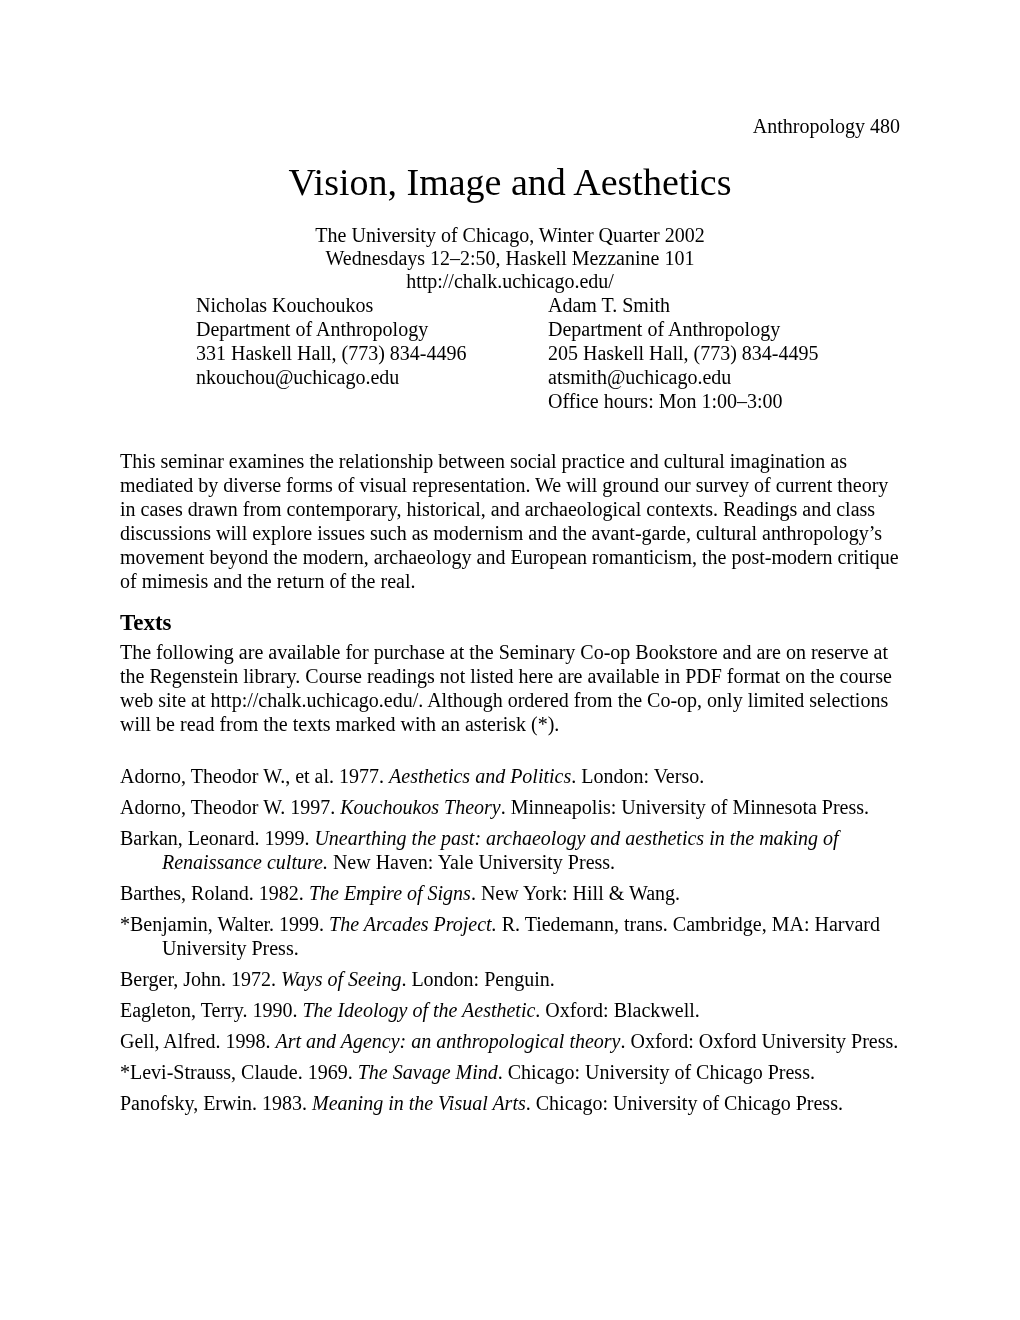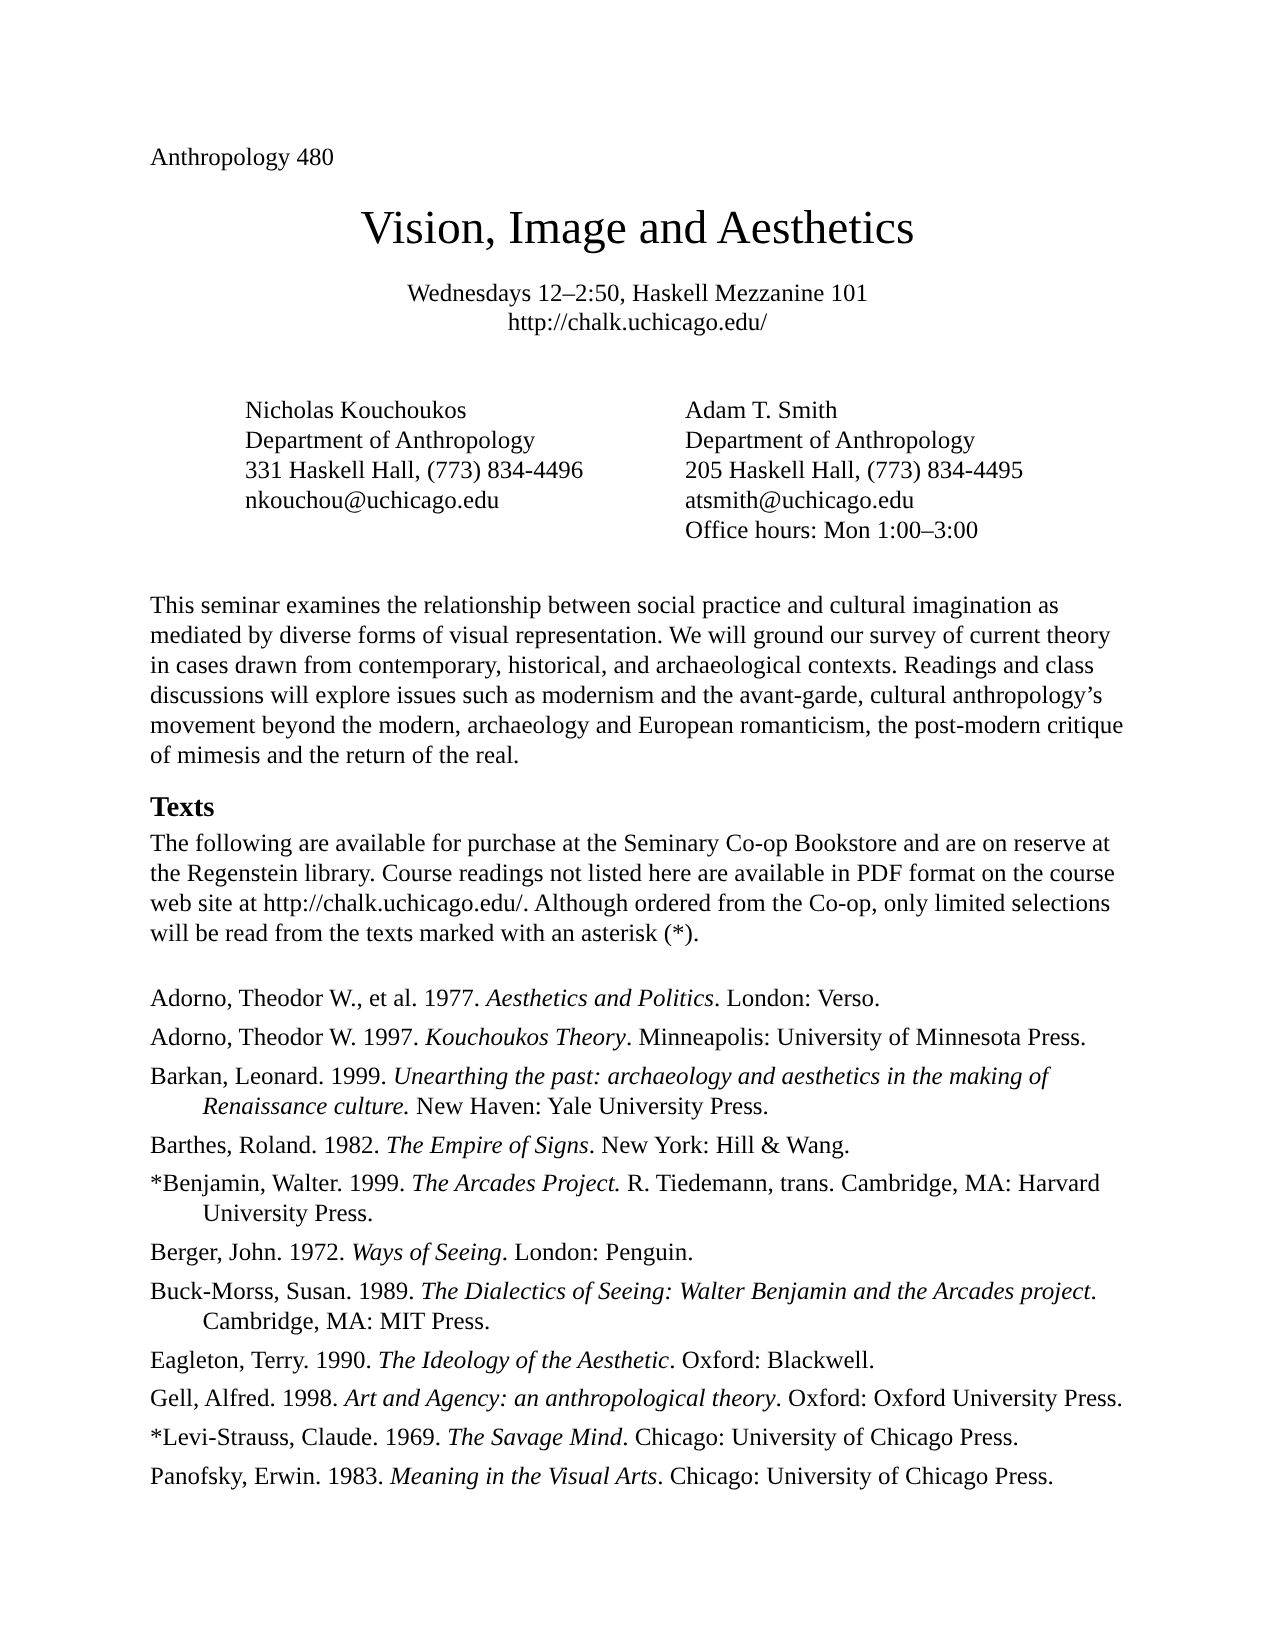--- a/index.html
+++ b/index.html
@@ -9,32 +9,31 @@
     margin: 0 auto;
     background: #ffffff;
     color: #000000;
     font-family: "Liberation Serif", "DejaVu Serif", serif;
     font-size: 20px;
     line-height: 1.2;
     box-sizing: border-box;
     padding: 114px 120px 0 120px;
     overflow: hidden;
   }
-  .course-number { text-align: left; }
+  .course-number { text-align: right; }
   .doc-title {
     text-align: center;
     font-size: 38px;
     font-weight: normal;
     margin: 22px 0 0 0;
     line-height: 1.2;
   }
   .course-meta { text-align: center; margin-top: 18px; }
   .course-meta div { line-height: 1.15; }
   .instructors {
-    margin-top: 46px;
     display: flex;
     padding-left: 76px;
   }
   .instructor-col { width: 404px; }
   .instructor-col div { line-height: 1.2; }
   .course-description { margin: 36px 0 0 0; }
   .texts-heading {
     text-align: left;
     font-size: 23px;
     font-weight: bold;
@@ -53,20 +52,21 @@
 </head>
 <body>
 
 <div class="page">
 
   <div class="course-number">Anthropology 480</div>
 
   <h1 class="doc-title">Vision, Image and Aesthetics</h1>
 
   <div class="course-meta">
+    <div>The University of Chicago, Winter Quarter 2002</div>
     <div>Wednesdays 12–2:50, Haskell Mezzanine 101</div>
     <div>http://chalk.uchicago.edu/</div>
   </div>
 
   <div class="instructors">
     <div class="instructor-col">
       <div>Nicholas Kouchoukos</div>
       <div>Department of Anthropology</div>
       <div>331 Haskell Hall, (773) 834-4496</div>
       <div>nkouchou@uchicago.edu</div>
@@ -86,20 +86,19 @@
 
   <p class="texts-intro">The following are available for purchase at the Seminary Co-op Bookstore and are on reserve at the Regenstein library.  Course readings not listed here are available in PDF format on the course web site at http://chalk.uchicago.edu/.  Although ordered from the Co-op, only limited selections will be read from the texts marked with an asterisk (*).</p>
 
   <div class="bibliography">
       <p class="bib-entry"><span>Adorno, Theodor W., et al. 1977. </span><i>Aesthetics and Politics</i><span>. London: Verso.</span></p>
       <p class="bib-entry"><span>Adorno, Theodor W. 1997. </span><i>Kouchoukos Theory</i><span>. Minneapolis: University of Minnesota Press.</span></p>
       <p class="bib-entry"><span>Barkan, Leonard. 1999. </span><i>Unearthing the past: archaeology and aesthetics in the making of Renaissance culture.</i><span> New Haven: Yale University Press.</span></p>
       <p class="bib-entry"><span>Barthes, Roland. 1982. </span><i>The Empire of Signs</i><span>. New York: Hill &amp; Wang.</span></p>
       <p class="bib-entry"><span>*Benjamin, Walter. 1999. </span><i>The Arcades Project.</i><span> R. Tiedemann, trans. Cambridge, MA: Harvard University Press.</span></p>
       <p class="bib-entry"><span>Berger, John. 1972. </span><i>Ways of Seeing</i><span>. London: Penguin.</span></p>
-      <p class="bib-entry"><span>Buck-Morss, Susan. 1989. </span><i>The Dialectics of Seeing: Walter Benjamin and the Arcades project</i><span>. Cambridge, MA: MIT Press.</span></p>
       <p class="bib-entry"><span>Eagleton, Terry. 1990. </span><i>The Ideology of the Aesthetic</i><span>. Oxford: Blackwell.</span></p>
       <p class="bib-entry"><span>Gell, Alfred. 1998. </span><i>Art and Agency: an anthropological theory</i><span>. Oxford: Oxford University Press.</span></p>
       <p class="bib-entry"><span>*Levi-Strauss, Claude. 1969. </span><i>The Savage Mind</i><span>. Chicago: University of Chicago Press.</span></p>
       <p class="bib-entry"><span>Panofsky, Erwin. 1983. </span><i>Meaning in the Visual Arts</i><span>. Chicago: University of Chicago Press.</span></p>
     </div>
 
 </div>
 
 </body></html>

